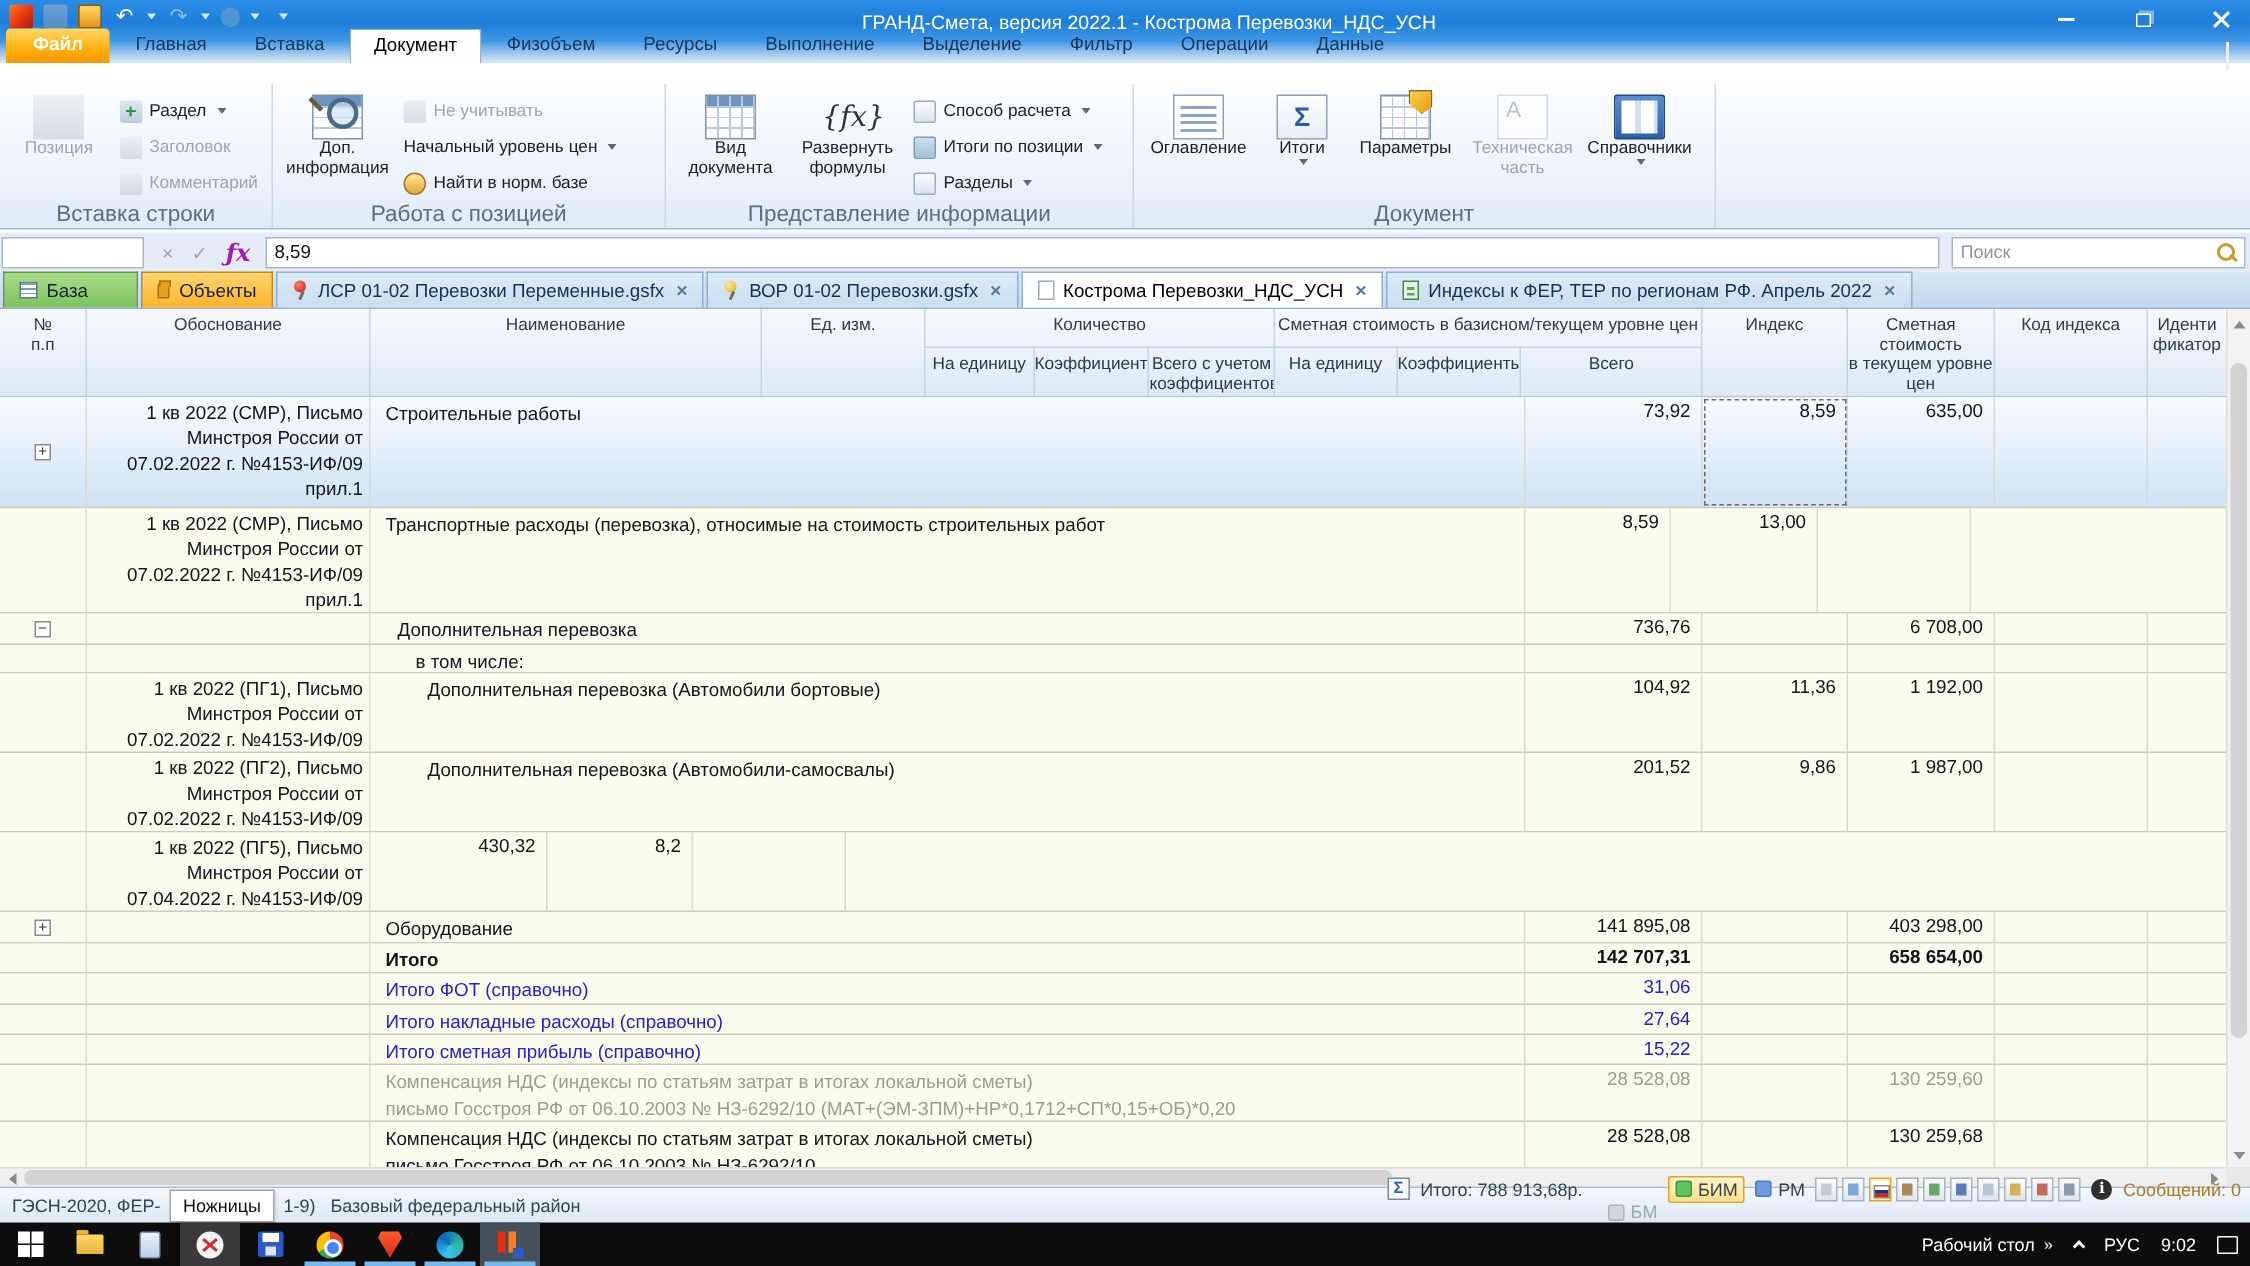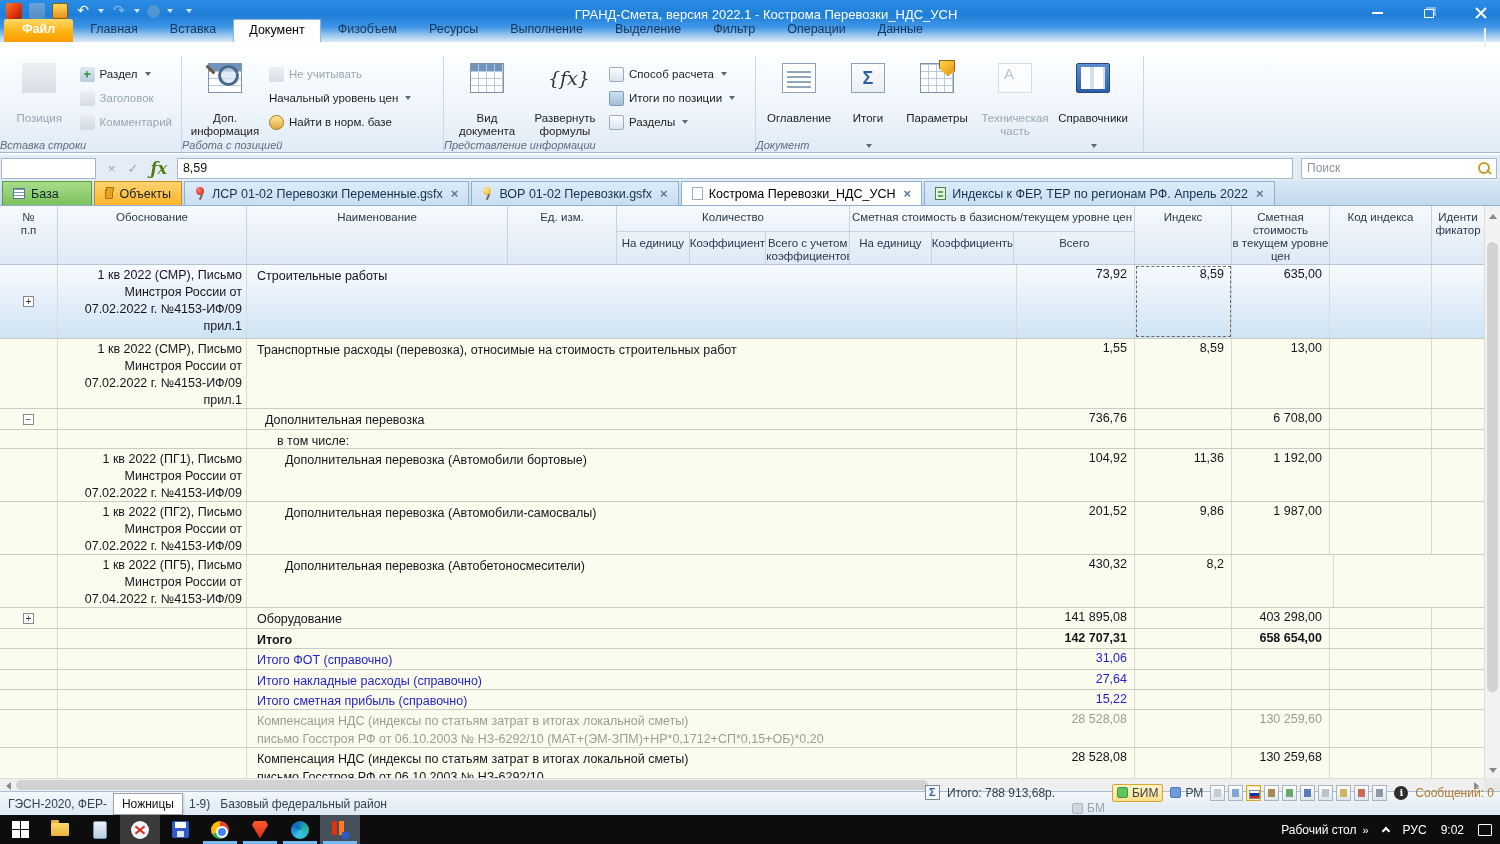--- a/index.html
+++ b/index.html
@@ -34,22 +34,22 @@
   .rtab-file { background:linear-gradient(180deg,#ffd967,#ffb213 55%,#f99b00); color:#fff; font-weight:bold;
     border-radius:3px 3px 0 0; margin-left:4px; padding:3px 18px 0 18px; }
   .rtab-active { background:#fdfefe; border:1px solid #96b3cf; border-bottom:none; border-radius:2px 2px 0 0; color:#000; }
   .collapse-chev { position:absolute; right:8px; bottom:4px; width:8px; height:8px; }
   .chev-up { width:7px; height:7px; border-left:2px solid #e8f2fb; border-top:2px solid #e8f2fb; transform:rotate(45deg); }
 
   
   .ribbon { position:absolute; left:0; top:56px; width:1500px; height:97px;
     background:linear-gradient(180deg,#fcfeff 0%,#edf4fb 60%,#e0ebf6 100%); border-bottom:1px solid #9db9d3; display:flex; }
   .rgroup { position:relative; height:100%; border-right:1px solid #c9d9e9; padding:3px 4px 16px 4px; display:flex; align-items:flex-start; }
-  .rgroup-label { position:absolute; bottom:1px; left:0; right:0; text-align:left; font-size:11px; color:#5d6e80;font-style:italic; }
-  .bigbtn { width:78px; display:flex; flex-direction:column; align-items:center; gap:19px; padding-top:4px;
+  .rgroup-label { position:absolute; bottom:1px; left:0; right:0; text-align:center; font-size:15px; color:#5d6e80; }
+  .bigbtn { width:78px; display:flex; flex-direction:column; align-items:center; gap:0; padding-top:4px;
     font-size:11.5px; line-height:13px; text-align:center; color:#1e1e1e; white-space:pre-line; }
   .bigbtn.dis { color:#9aa6b2; }
   .smallcol { display:flex; flex-direction:column; justify-content:flex-start; padding-top:3px; }
   .smallbtn { display:flex; align-items:center; gap:5px; height:24px; font-size:11.5px; color:#1e1e1e; padding:0 5px; white-space:nowrap; }
   .smallbtn.dis { color:#9aa6b2; }
   .si { width:15px; height:15px; flex:0 0 auto; border-radius:2px; }
   .si-plus-green { background:linear-gradient(#dfe9f2,#b9cddf); position:relative; }
   .si-plus-green::after { content:""; position:absolute; left:4px; top:4px; width:7px; height:7px;
     background:linear-gradient(#3fae3f,#1d7a1d); clip-path:polygon(40% 0,60% 0,60% 40%,100% 40%,100% 60%,60% 60%,60% 100%,40% 100%,40% 60%,0 60%,0 40%,40% 40%); }
   .si-gray { background:linear-gradient(#e3e8ed,#c3ccd4); opacity:.6; }
@@ -79,21 +79,21 @@
   .ico-tech { background:#fff; border:1px solid #c3ccd4; opacity:.65; }
   .ico-tech::after { content:"A"; position:absolute; left:5px; top:3px; font-size:15px; color:#9aa6b2; }
   .ico-books { background:linear-gradient(#5a8fd0,#2d5fa8); border:1px solid #23477e; border-radius:2px; }
   .ico-books::after { content:""; position:absolute; left:4px; top:3px; right:4px; bottom:3px;
       background:repeating-linear-gradient(90deg,#fff 0 9px,#cfe0f0 9px 13px); }
 
   
   .fbar { position:absolute; left:0; top:154px; width:1500px; height:27px; background:#e4edf5; border-top:1px solid #f6fafd; display:flex; align-items:center; }
   .namebox { width:95px; height:21px; background:#fff; border:1px solid #a5b8ca; margin-left:1px; }
   .fico { color:#98a6b4; font-size:13px; margin-left:12px; }
-  .fico-fx { color:#4d7c0f; font-style:italic; font-family:"DejaVu Serif",serif; font-weight:bold; margin-left:12px; }
+  .fico-fx { color:#a21caf; font-style:italic; font-family:"DejaVu Serif",serif; font-weight:bold; margin-left:12px; }
   .fvalue { flex:1; height:21px; background:#fff; border:1px solid #a5b8ca; margin-left:10px; font-size:12.5px; padding:2px 5px; color:#111; }
   .searchbox { width:196px; height:21px; background:#fff; border:1px solid #a5b8ca; margin:0 3px 0 8px; display:flex; align-items:center; font-size:12px; color:#8a96a2; padding:0 5px; }
   .searchbox .ph { flex:1; }
   .mag { position:relative; width:14px; height:14px; }
   .mag::before { content:""; position:absolute; left:1px; top:1px; width:8px; height:8px; border:2px solid #c89a30; border-radius:50%; }
   .mag::after { content:""; position:absolute; right:1px; bottom:0; width:2px; height:6px; background:#c89a30; transform:rotate(-45deg); }
 
   
   .doctabs { position:absolute; left:0; top:181px; width:1500px; height:25px;
     background:linear-gradient(180deg,#d7e7f5,#c3d9ec); border-bottom:1px solid #8fb0d0; display:flex; align-items:stretch; }
@@ -457,21 +457,20 @@
       <div class="c ck"></div>
         <div class="c cid"></div>
     </div>
     <div class="tr" style="height:70px">
       <div class="c cn"></div>
       <div class="c cb">1 кв 2022 (СМР), Письмо
 Минстроя России от
 07.02.2022 г. №4153-ИФ/09
 прил.1</div>
       <div class="c cm">Транспортные расходы (перевозка), относимые на стоимость строительных работ</div>
-      <div class="c cv num">1,55</div>
       <div class="c ci num">8,59</div>
       <div class="c cc num">13,00</div>
       <div class="c ck"></div>
         <div class="c cid"></div>
     </div>
     <div class="tr" style="height:21px">
       <div class="c cn">
           <span class="exp">−</span>
         </div>
       <div class="c cb"></div>
@@ -514,21 +513,20 @@
       <div class="c ci num">9,86</div>
       <div class="c cc num">1 987,00</div>
       <div class="c ck"></div>
         <div class="c cid"></div>
     </div>
     <div class="tr" style="height:53px">
       <div class="c cn"></div>
       <div class="c cb">1 кв 2022 (ПГ5), Письмо
 Минстроя России от
 07.04.2022 г. №4153-ИФ/09</div>
-      <div class="c cm i38">Дополнительная перевозка (Автобетоносмесители)</div>
       <div class="c cv num">430,32</div>
       <div class="c ci num">8,2</div>
       <div class="c ck"></div>
         <div class="c cid"></div>
     </div>
     <div class="tr" style="height:21px">
       <div class="c cn">
           <span class="exp">+</span>
         </div>
       <div class="c cb"></div>

